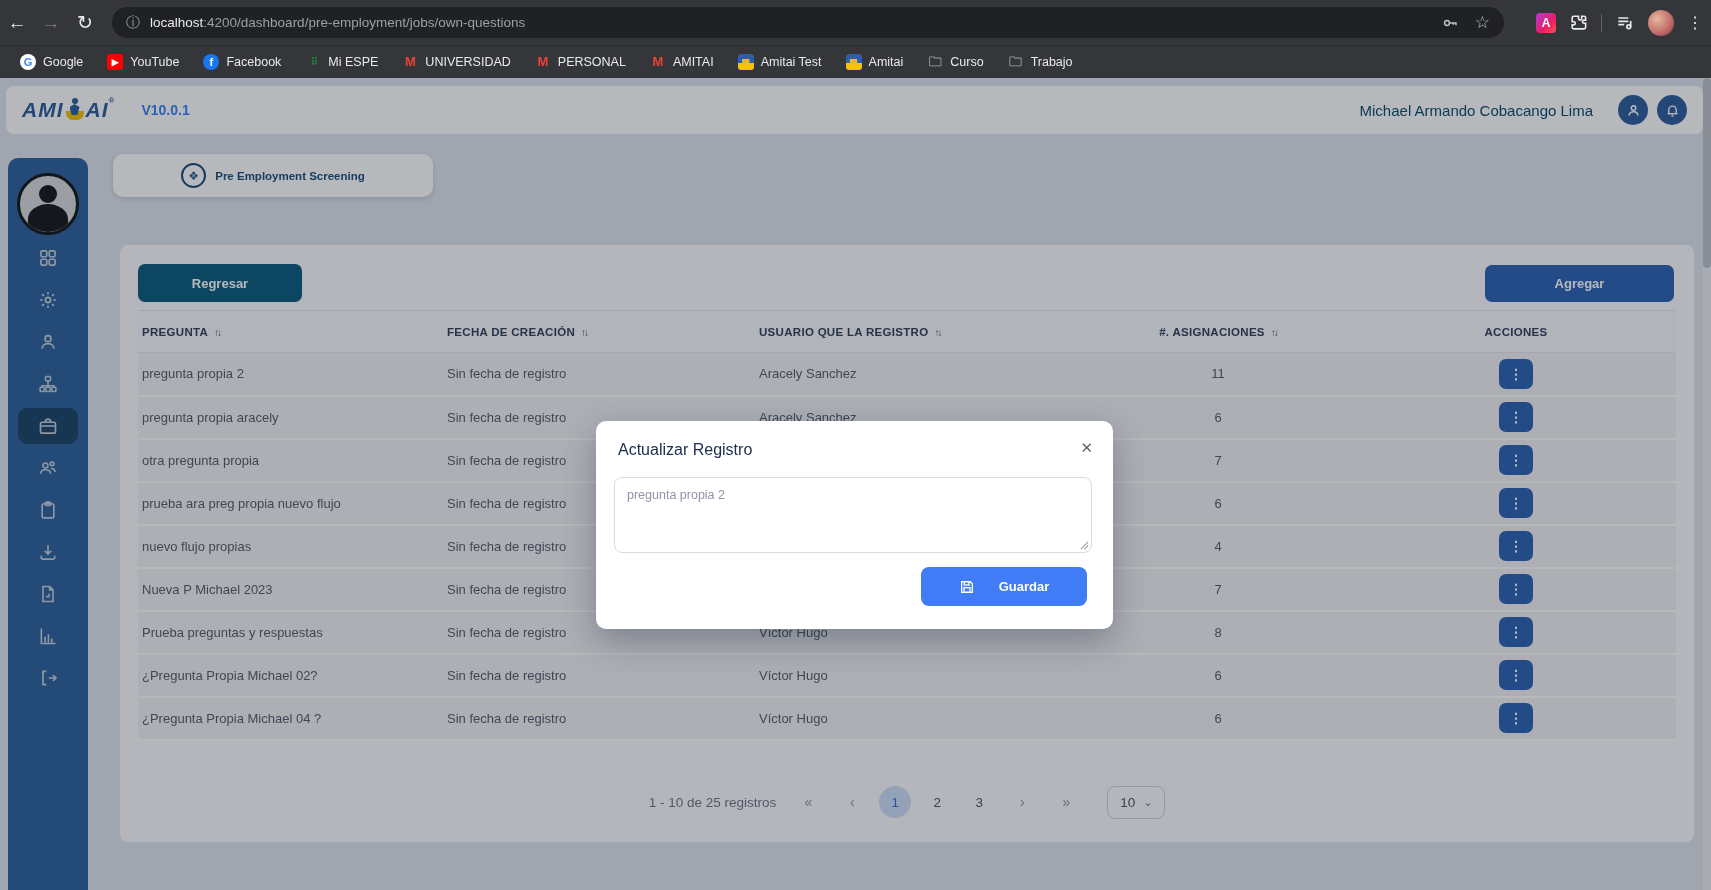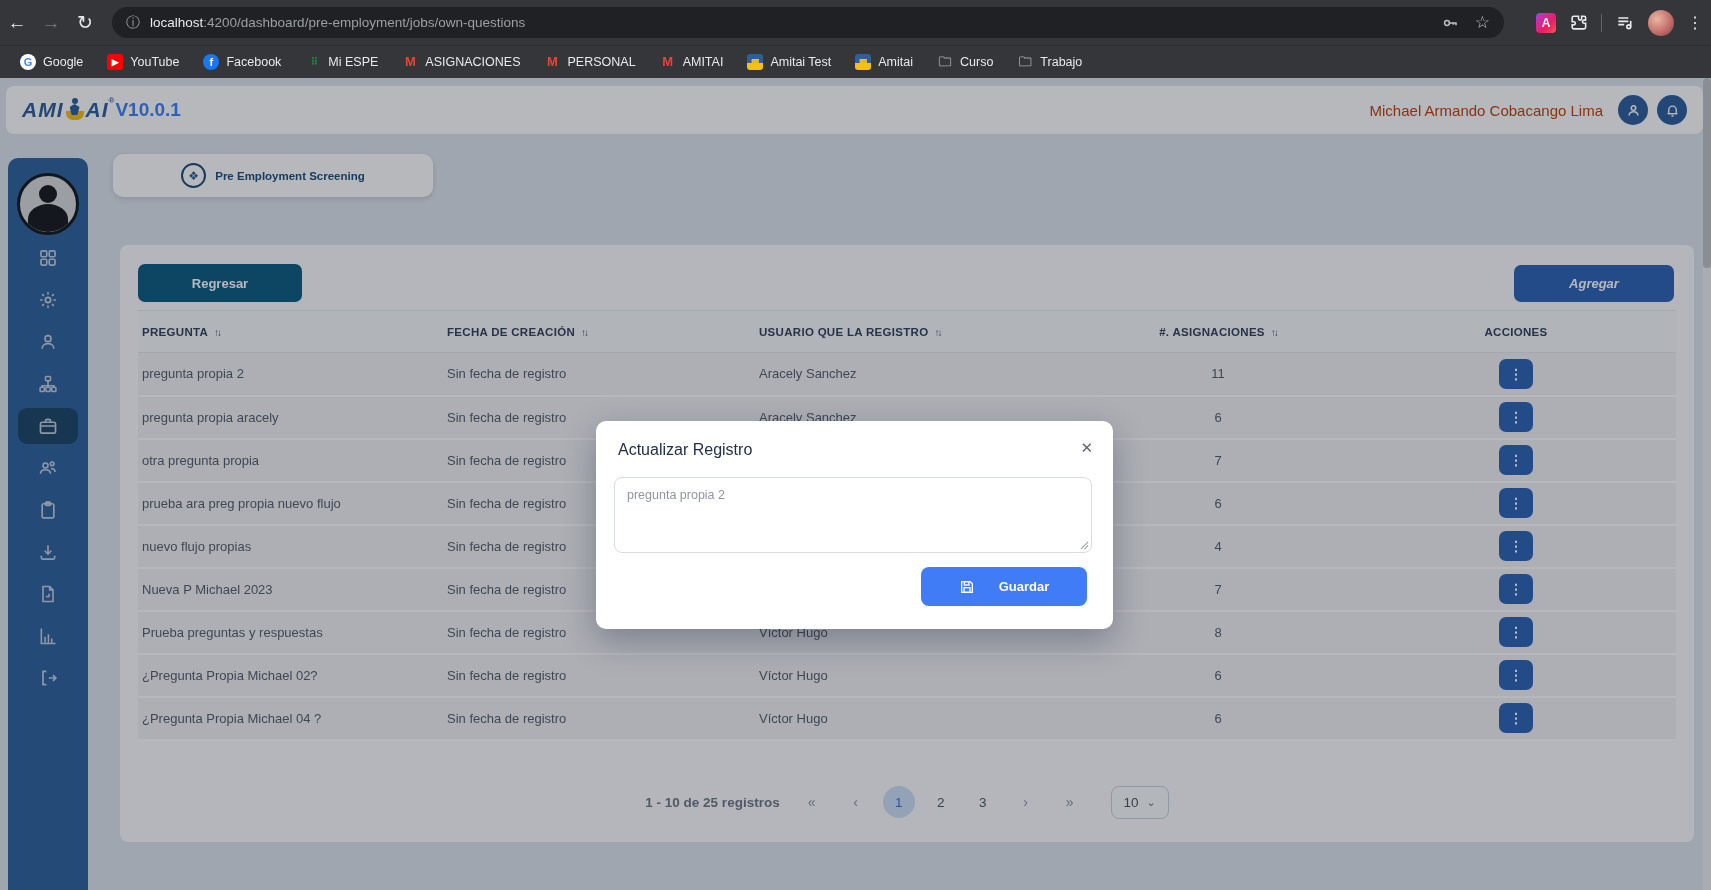--- a/index.html
+++ b/index.html
@@ -38,52 +38,52 @@
   
   .viewport { position:absolute; left:0; top:78px; width:1711px; height:812px; background:#dfe5ec; }
 
   .app-header { position:absolute; left:6px; top:8px; width:1697px; height:48px; background:#ffffff; border-radius:8px; display:flex; align-items:center; padding:0 16px; }
   .logo { display:flex; align-items:flex-start; font-weight:bold; font-style:italic; font-size:21px; color:#2d5f9e; letter-spacing:1px; }
   .logo .logo-mid { width:20px; height:22px; position:relative; margin:0 1px; }
   .logo .book { position:absolute; left:1px; bottom:0; width:18px; height:9px; background:#f4c20d; border-radius:0 0 7px 7px; }
   .logo .person-head { position:absolute; left:7px; top:0; width:6px; height:6px; border-radius:50%; background:#2d5f9e; }
   .logo .person-body { position:absolute; left:5px; top:6px; width:10px; height:11px; background:#2d5f9e; clip-path:polygon(50% 0,100% 28%,78% 100%,22% 100%,0 28%); }
   .logo .reg { font-size:8px; font-style:normal; margin-top:-2px; }
-  .app-version { color:#3b82f6; font-weight:bold; font-size:19px; }
+  .app-version { color:#3b82f6; font-weight:bold; font-size:14px; margin-left:26px; }
   .header-right { margin-left:auto; display:flex; align-items:center; gap:9px; }
-  .user-name { color:#c2410c; font-size:15px; margin-right:6px; }
+  .user-name { color:#0c4a6e; font-size:15px; margin-right:16px; }
   .circle-btn { width:30px; height:30px; border-radius:50%; background:#2d5f9e; color:#fff; display:flex; align-items:center; justify-content:center; cursor:pointer; }
 
   .sidebar { position:absolute; left:8px; top:80px; width:80px; height:732px; background:#2e639e; border-radius:10px 10px 0 0; }
   .side-avatar { position:absolute; left:9px; top:15px; width:62px; height:62px; border-radius:50%; background:#d9dadb; border:3px solid #15181c; overflow:hidden; }
   .side-avatar .head { position:absolute; left:19px; top:9px; width:18px; height:18px; border-radius:50%; background:#17191c; }
   .side-avatar .shoulders { position:absolute; left:8px; top:28px; width:40px; height:30px; border-radius:50% 50% 0 0; background:#17191c; }
   .side-item { position:absolute; left:10px; width:60px; height:36px; display:flex; align-items:center; justify-content:center; color:#c6d2df; border-radius:9px; cursor:pointer; }
   .side-item.active { background:#1c4668; }
   .side-item svg { display:block; }
 
   .tab-chip { position:absolute; left:113px; top:76px; width:320px; height:43px; background:#fff; border-radius:10px; box-shadow:0 2px 5px rgba(20,40,70,.14); display:flex; align-items:center; justify-content:center; gap:9px; cursor:pointer; }
   .tab-ico { width:25px; height:25px; border-radius:50%; border:2px solid #1c4c77; color:#2d5f8f; font-size:12px; display:flex; align-items:center; justify-content:center; }
   .tab-label { color:#1b4e7a; font-weight:bold; font-size:11.5px; }
 
   .card { position:absolute; left:120px; top:167px; width:1574px; height:597px; background:#fdfdfe; border-radius:8px; }
   .btn-back { position:absolute; left:18px; top:19px; width:164px; height:38px; background:#0d5c80; color:#fff; font-weight:bold; font-size:13px; border:none; border-radius:7px; cursor:pointer; }
-  .btn-add { position:absolute; right:20px; top:20px; width:160px; height:37px; background:#2d63b5; color:#fff; font-weight:bold; font-size:13px; border:none; border-radius:7px; cursor:pointer;font-style:italic; }
+  .btn-add { position:absolute; right:20px; top:20px; width:189px; height:37px; background:#2d63b5; color:#fff; font-weight:bold; font-size:13px; border:none; border-radius:7px; cursor:pointer; }
 
   table.grid { position:absolute; left:18px; top:65px; width:1538px; border-collapse:collapse; table-layout:fixed; }
   table.grid col.c1{width:309px;} table.grid col.c2{width:312px;} table.grid col.c3{width:321px;} table.grid col.c4{width:276px;} table.grid col.c5{width:320px;}
   table.grid thead th { height:42px; text-align:left; font-size:11.5px; color:#33415c; letter-spacing:.3px; border-top:1px solid #e4e8ee; border-bottom:1px solid #e4e8ee; background:#f8f9fb; font-weight:bold; }
   table.grid thead th.center, table.grid td.center { text-align:center; }
   .sort-ico { color:#4a5568; font-size:10px; margin-left:6px; letter-spacing:-2px; cursor:pointer; }
   table.grid tbody td { height:43px; font-size:13px; color:#555d6b; background:#f2f3f5; border-bottom:2px solid #ffffff; }
   table.grid td:first-child, table.grid th:first-child { padding-left:4px;margin-top:8px; }
   .kebab-btn { width:34px; height:30px; background:#2d63b5; border:none; border-radius:7px; color:#fff; font-size:14px; font-weight:bold; cursor:pointer; line-height:1; }
 
   .pagination { position:absolute; left:0; right:0; top:540px; display:flex; align-items:center; justify-content:center; gap:10px; color:#6f7787; font-size:13.5px; }
-  .pg-summary { margin-right:5px;font-weight:bold; }
+  .pg-summary { margin-right:5px; }
   .pg-nav { width:34px; height:34px; display:flex; align-items:center; justify-content:center; color:#8a93a3; font-size:14px; cursor:pointer; border-radius:50%; }
   .pg-num { width:32px; height:32px; display:flex; align-items:center; justify-content:center; border-radius:50%; cursor:pointer; color:#4b5563; }
   .pg-num.active { background:#cfe0f8; color:#3b6fd4; }
   .pg-size { margin-left:14px; width:58px; height:33px; border:1.5px solid #ccd2da; border-radius:8px; display:flex; align-items:center; justify-content:center; gap:8px; color:#4b5563; cursor:pointer; background:#fbfcfd; }
   .pg-size .chev { font-size:11px; color:#6f7787; }
 
   .scrollbar-track { position:absolute; right:0; top:0; width:8px; height:812px; background:#eceef1; }
   .scrollbar-thumb { position:absolute; right:0; top:0; width:8px; height:190px; background:#bfc3c9; border-radius:4px; }
 
   .overlay { position:absolute; left:0; top:0; width:1711px; height:812px; background:rgba(13,20,33,0.30); z-index:50; }
@@ -149,21 +149,21 @@
   <div class="bm">
       <span class="fav fav-facebook">f</span>
       <span class="bm-label">Facebook</span>
     </div>
   <div class="bm">
       <span class="fav fav-espe">⠿</span>
       <span class="bm-label">Mi ESPE</span>
     </div>
   <div class="bm">
       <span class="fav fav-gmail">M</span>
-      <span class="bm-label">ASIGNACIONES</span>
+      <span class="bm-label">UNIVERSIDAD</span>
     </div>
   <div class="bm">
       <span class="fav fav-gmail">M</span>
       <span class="bm-label">PERSONAL</span>
     </div>
   <div class="bm">
       <span class="fav fav-gmail">M</span>
       <span class="bm-label">AMITAI</span>
     </div>
   <div class="bm">

